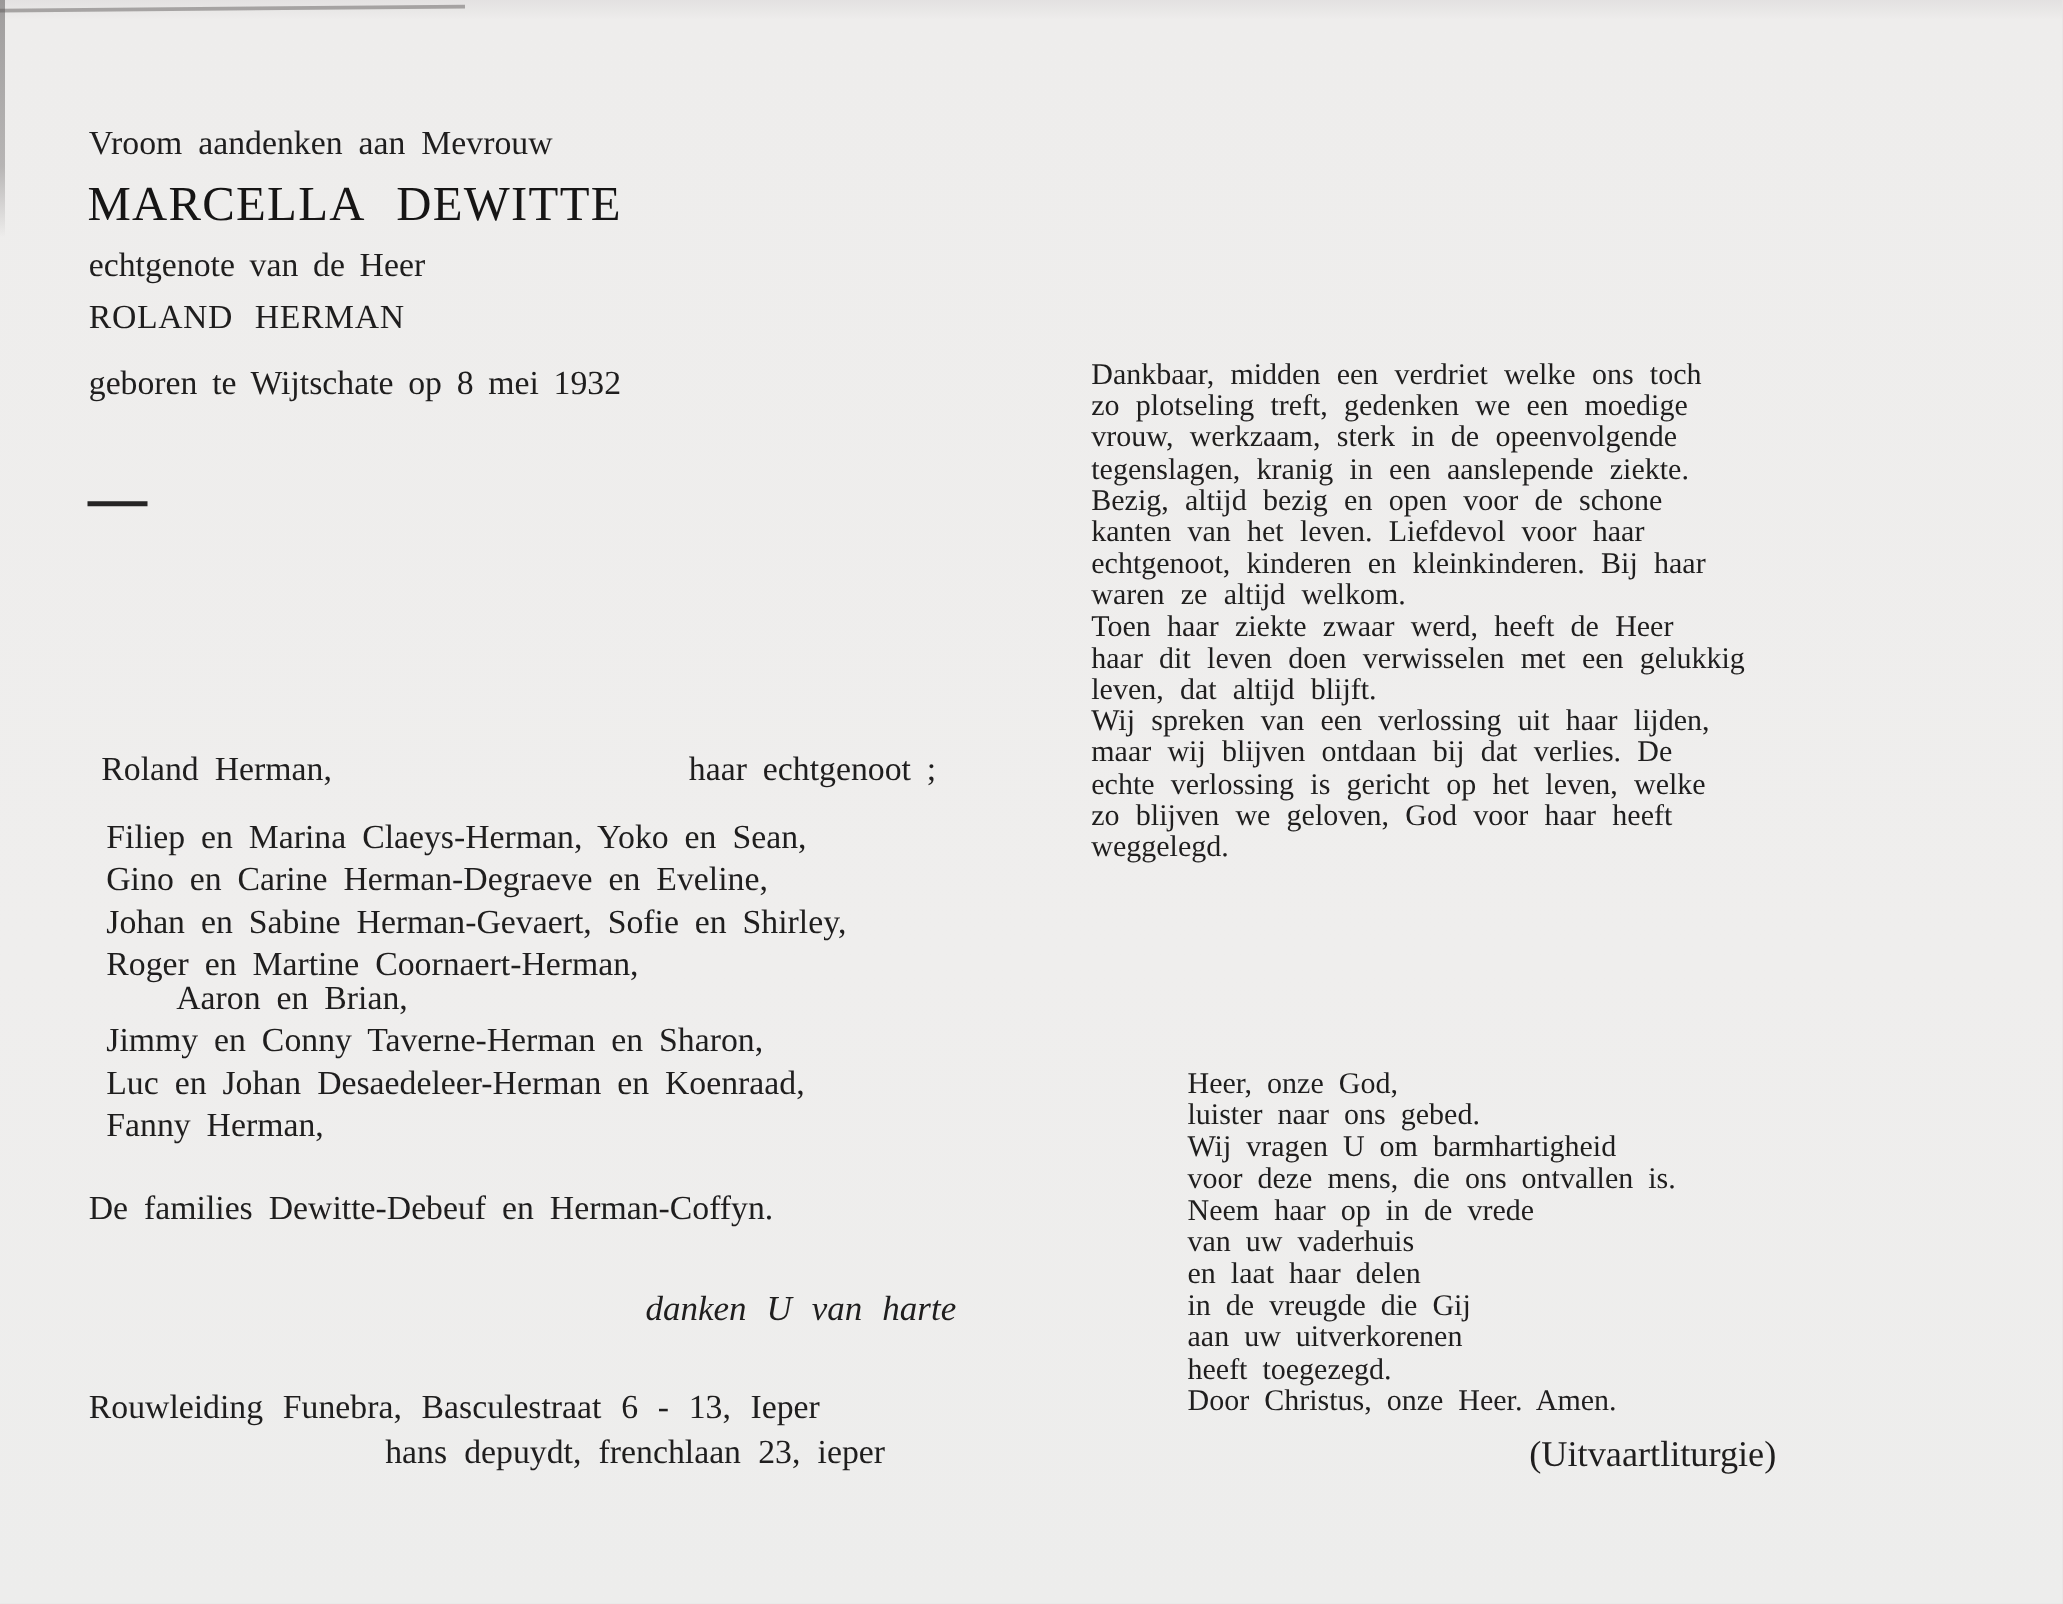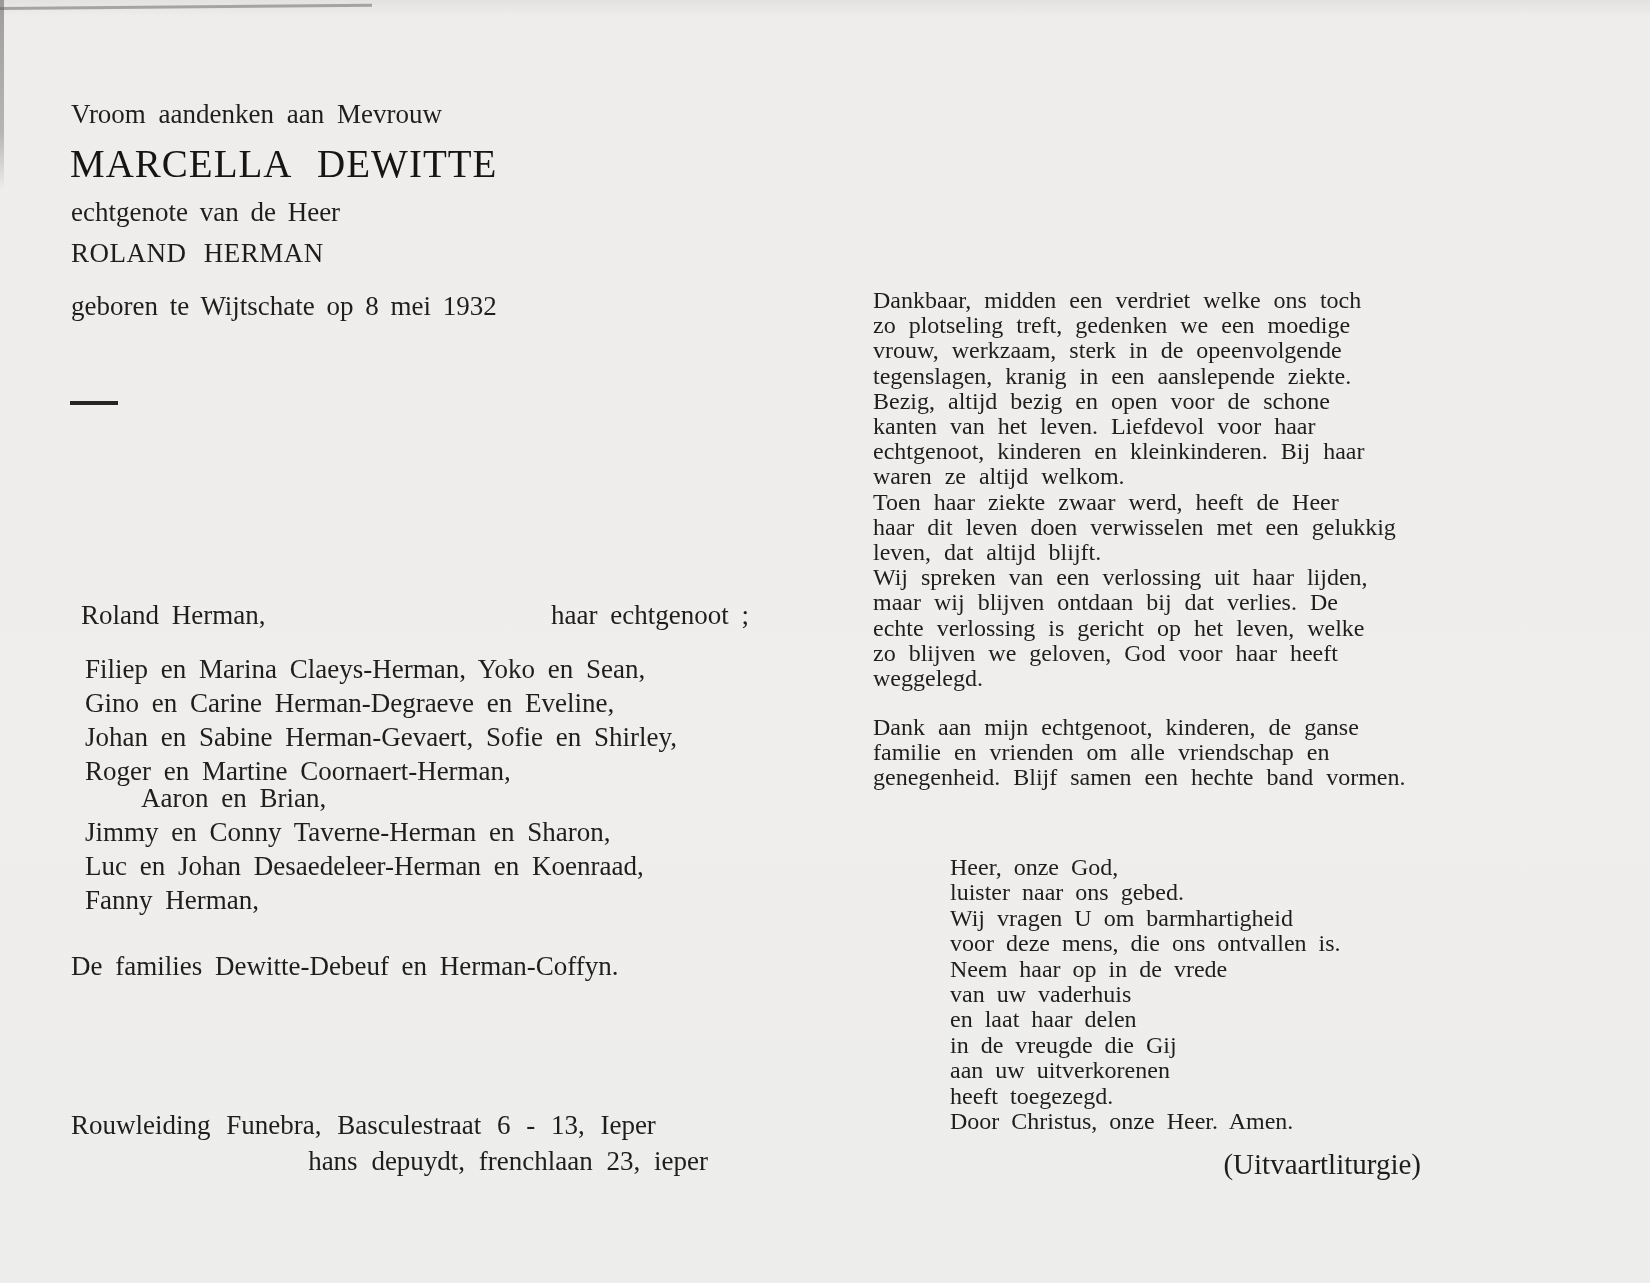--- a/index.html
+++ b/index.html
@@ -70,43 +70,41 @@
     <div class="child-line">Gino en Carine Herman-Degraeve en Eveline,</div>
     <div class="child-line">Johan en Sabine Herman-Gevaert, Sofie en Shirley,</div>
     <div class="child-line">Roger en Martine Coornaert-Herman,</div>
     <div class="child-line tight">Aaron en Brian,</div>
     <div class="child-line">Jimmy en Conny Taverne-Herman en Sharon,</div>
     <div class="child-line">Luc en Johan Desaedeleer-Herman en Koenraad,</div>
     <div class="child-line">Fanny Herman,</div>
   </div>
 
   <div class="abs families">De families Dewitte-Debeuf en Herman-Coffyn.</div>
+  <div class="abs thanks">danken U van harte</div>
 
   <div class="abs funeral-1">Rouwleiding Funebra, Basculestraat 6 - 13, Ieper</div>
   <div class="abs funeral-2">hans depuydt, frenchlaan 23, ieper</div>
 
   <div class="abs memorial">Dankbaar, midden een verdriet welke ons toch
 zo plotseling treft, gedenken we een moedige
 vrouw, werkzaam, sterk in de opeenvolgende
 tegenslagen, kranig in een aanslepende ziekte.
 Bezig, altijd bezig en open voor de schone
 kanten van het leven. Liefdevol voor haar
 echtgenoot, kinderen en kleinkinderen. Bij haar
 waren ze altijd welkom.
 Toen haar ziekte zwaar werd, heeft de Heer
 haar dit leven doen verwisselen met een gelukkig
 leven, dat altijd blijft.
 Wij spreken van een verlossing uit haar lijden,
 maar wij blijven ontdaan bij dat verlies. De
 echte verlossing is gericht op het leven, welke
 zo blijven we geloven, God voor haar heeft
 weggelegd.</div>
-  <div class="abs gratitude">Dank aan mijn echtgenoot, kinderen, de ganse
-familie en vrienden om alle vriendschap en
-genegenheid. Blijf samen een hechte band vormen.</div>
   <div class="abs prayer">Heer, onze God,
 luister naar ons gebed.
 Wij vragen U om barmhartigheid
 voor deze mens, die ons ontvallen is.
 Neem haar op in de vrede
 van uw vaderhuis
 en laat haar delen
 in de vreugde die Gij
 aan uw uitverkorenen
 heeft toegezegd.

